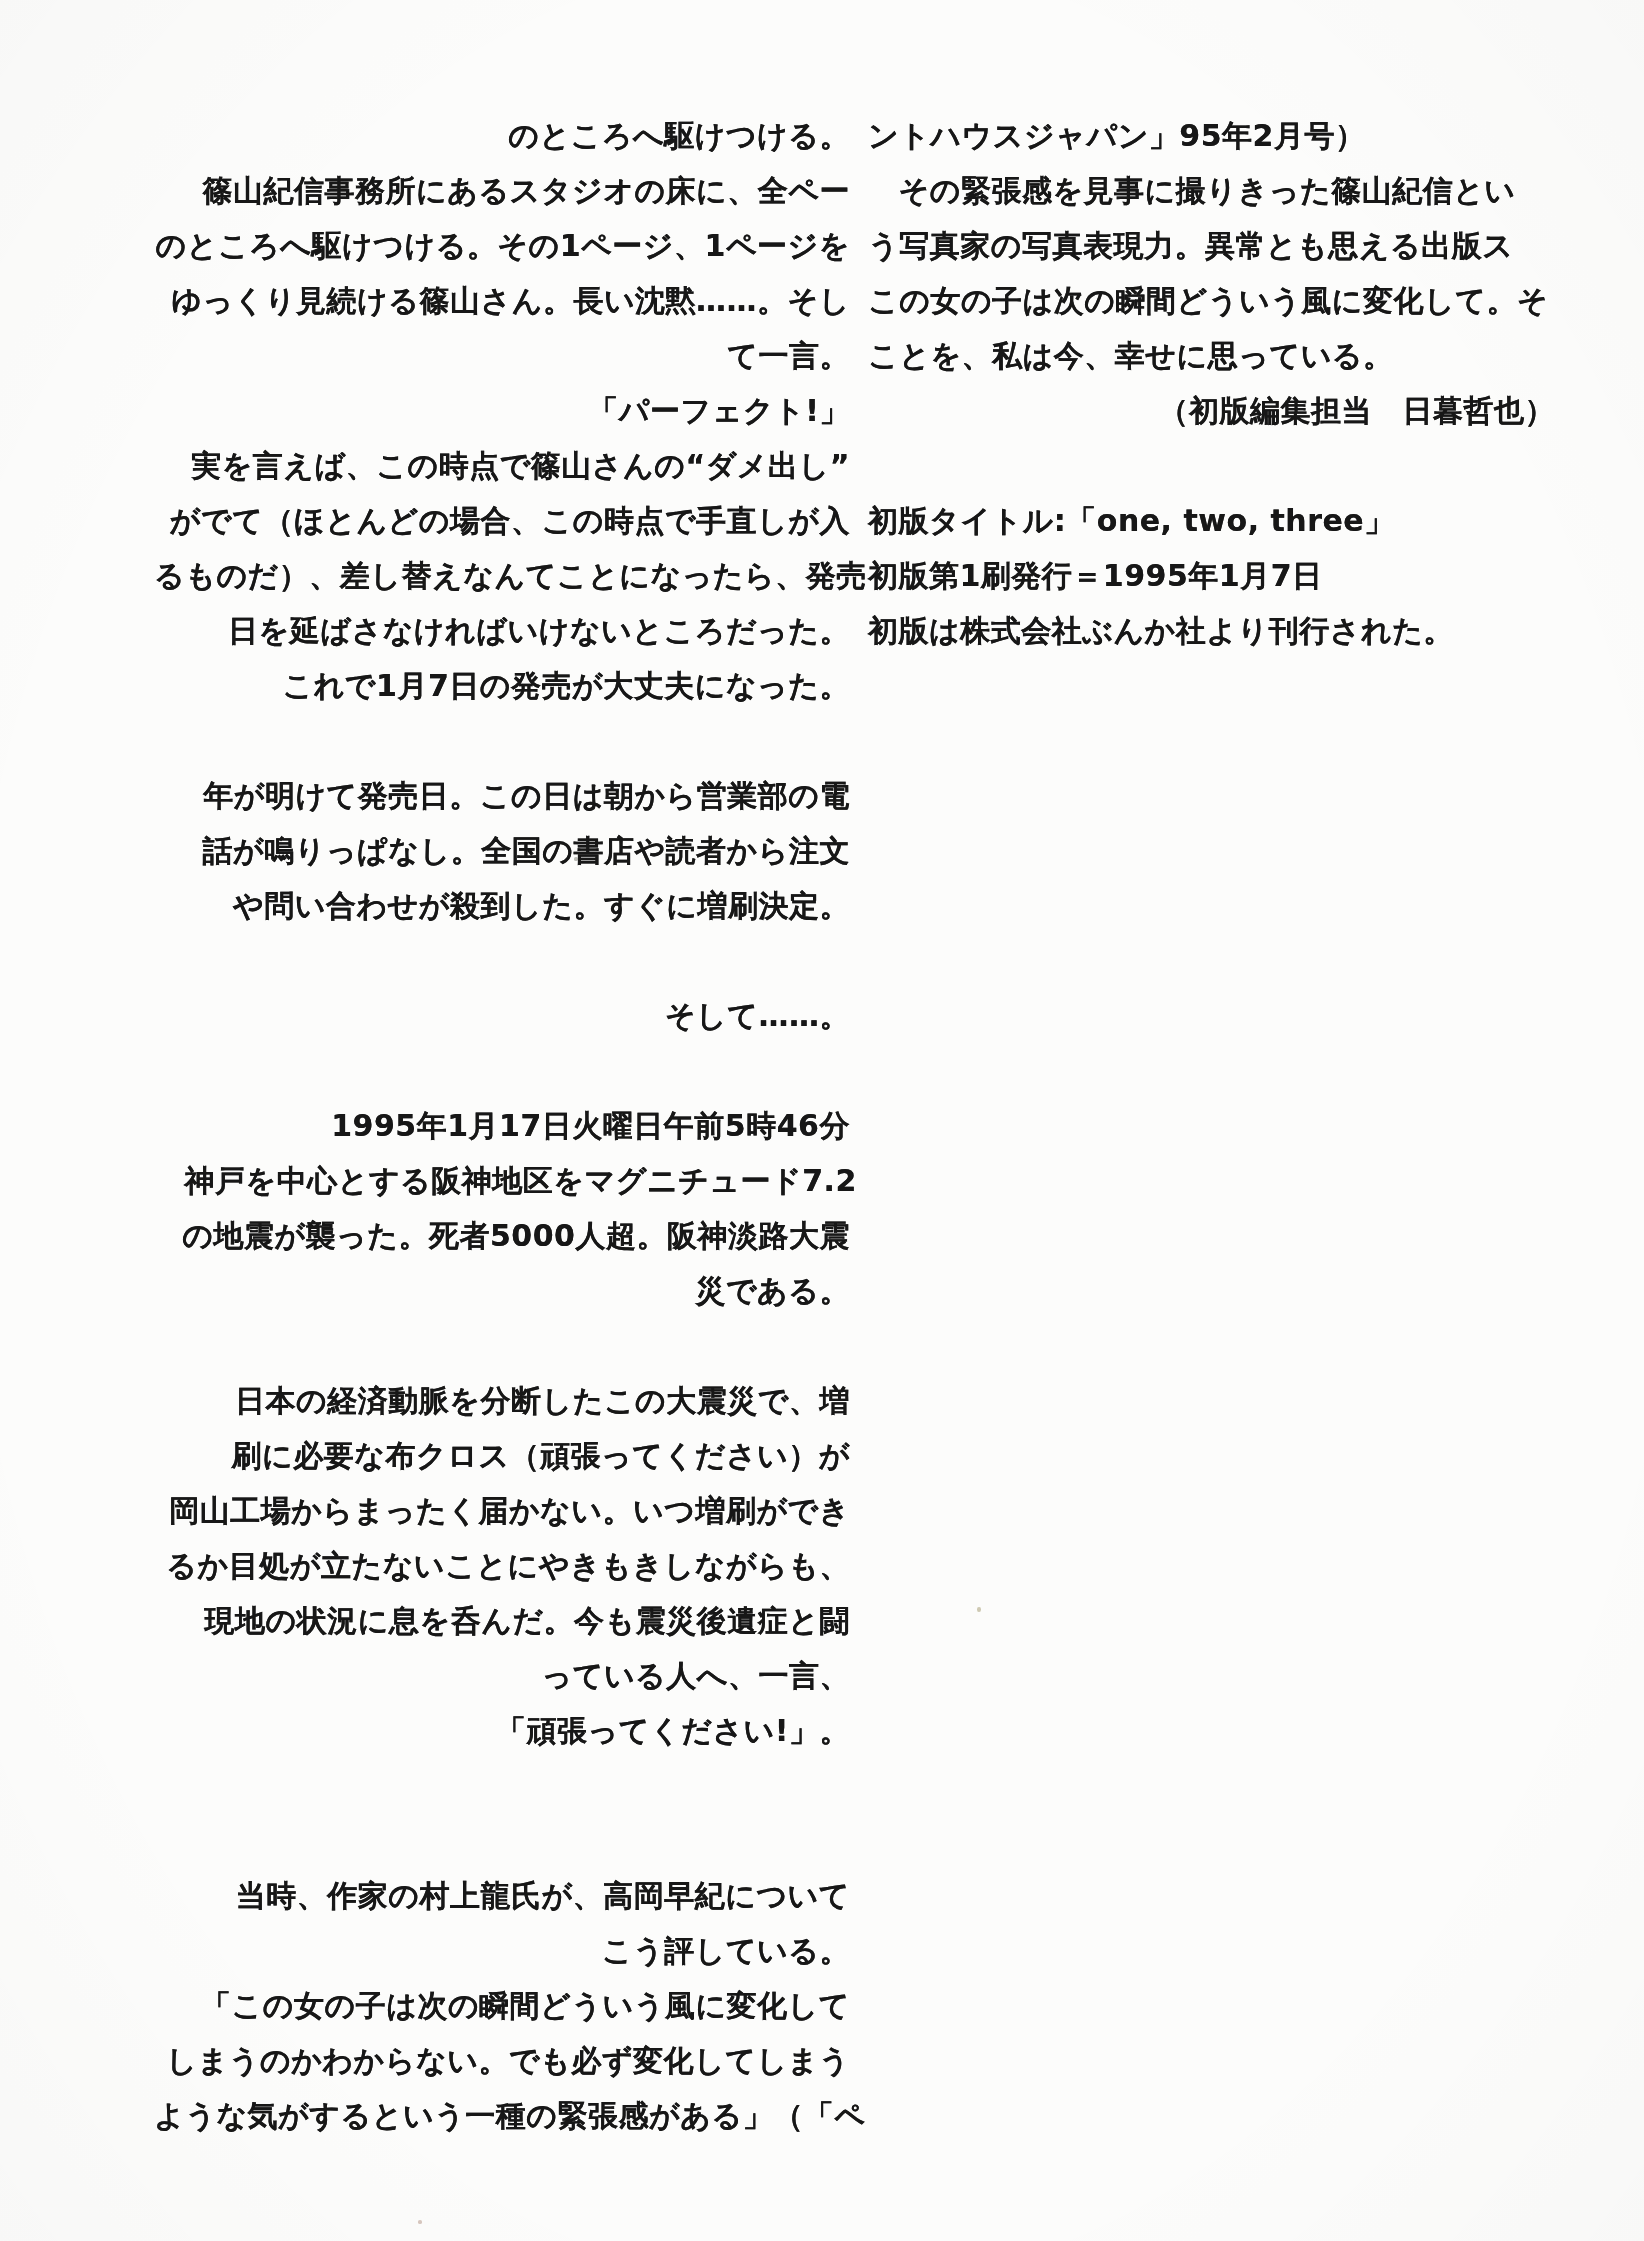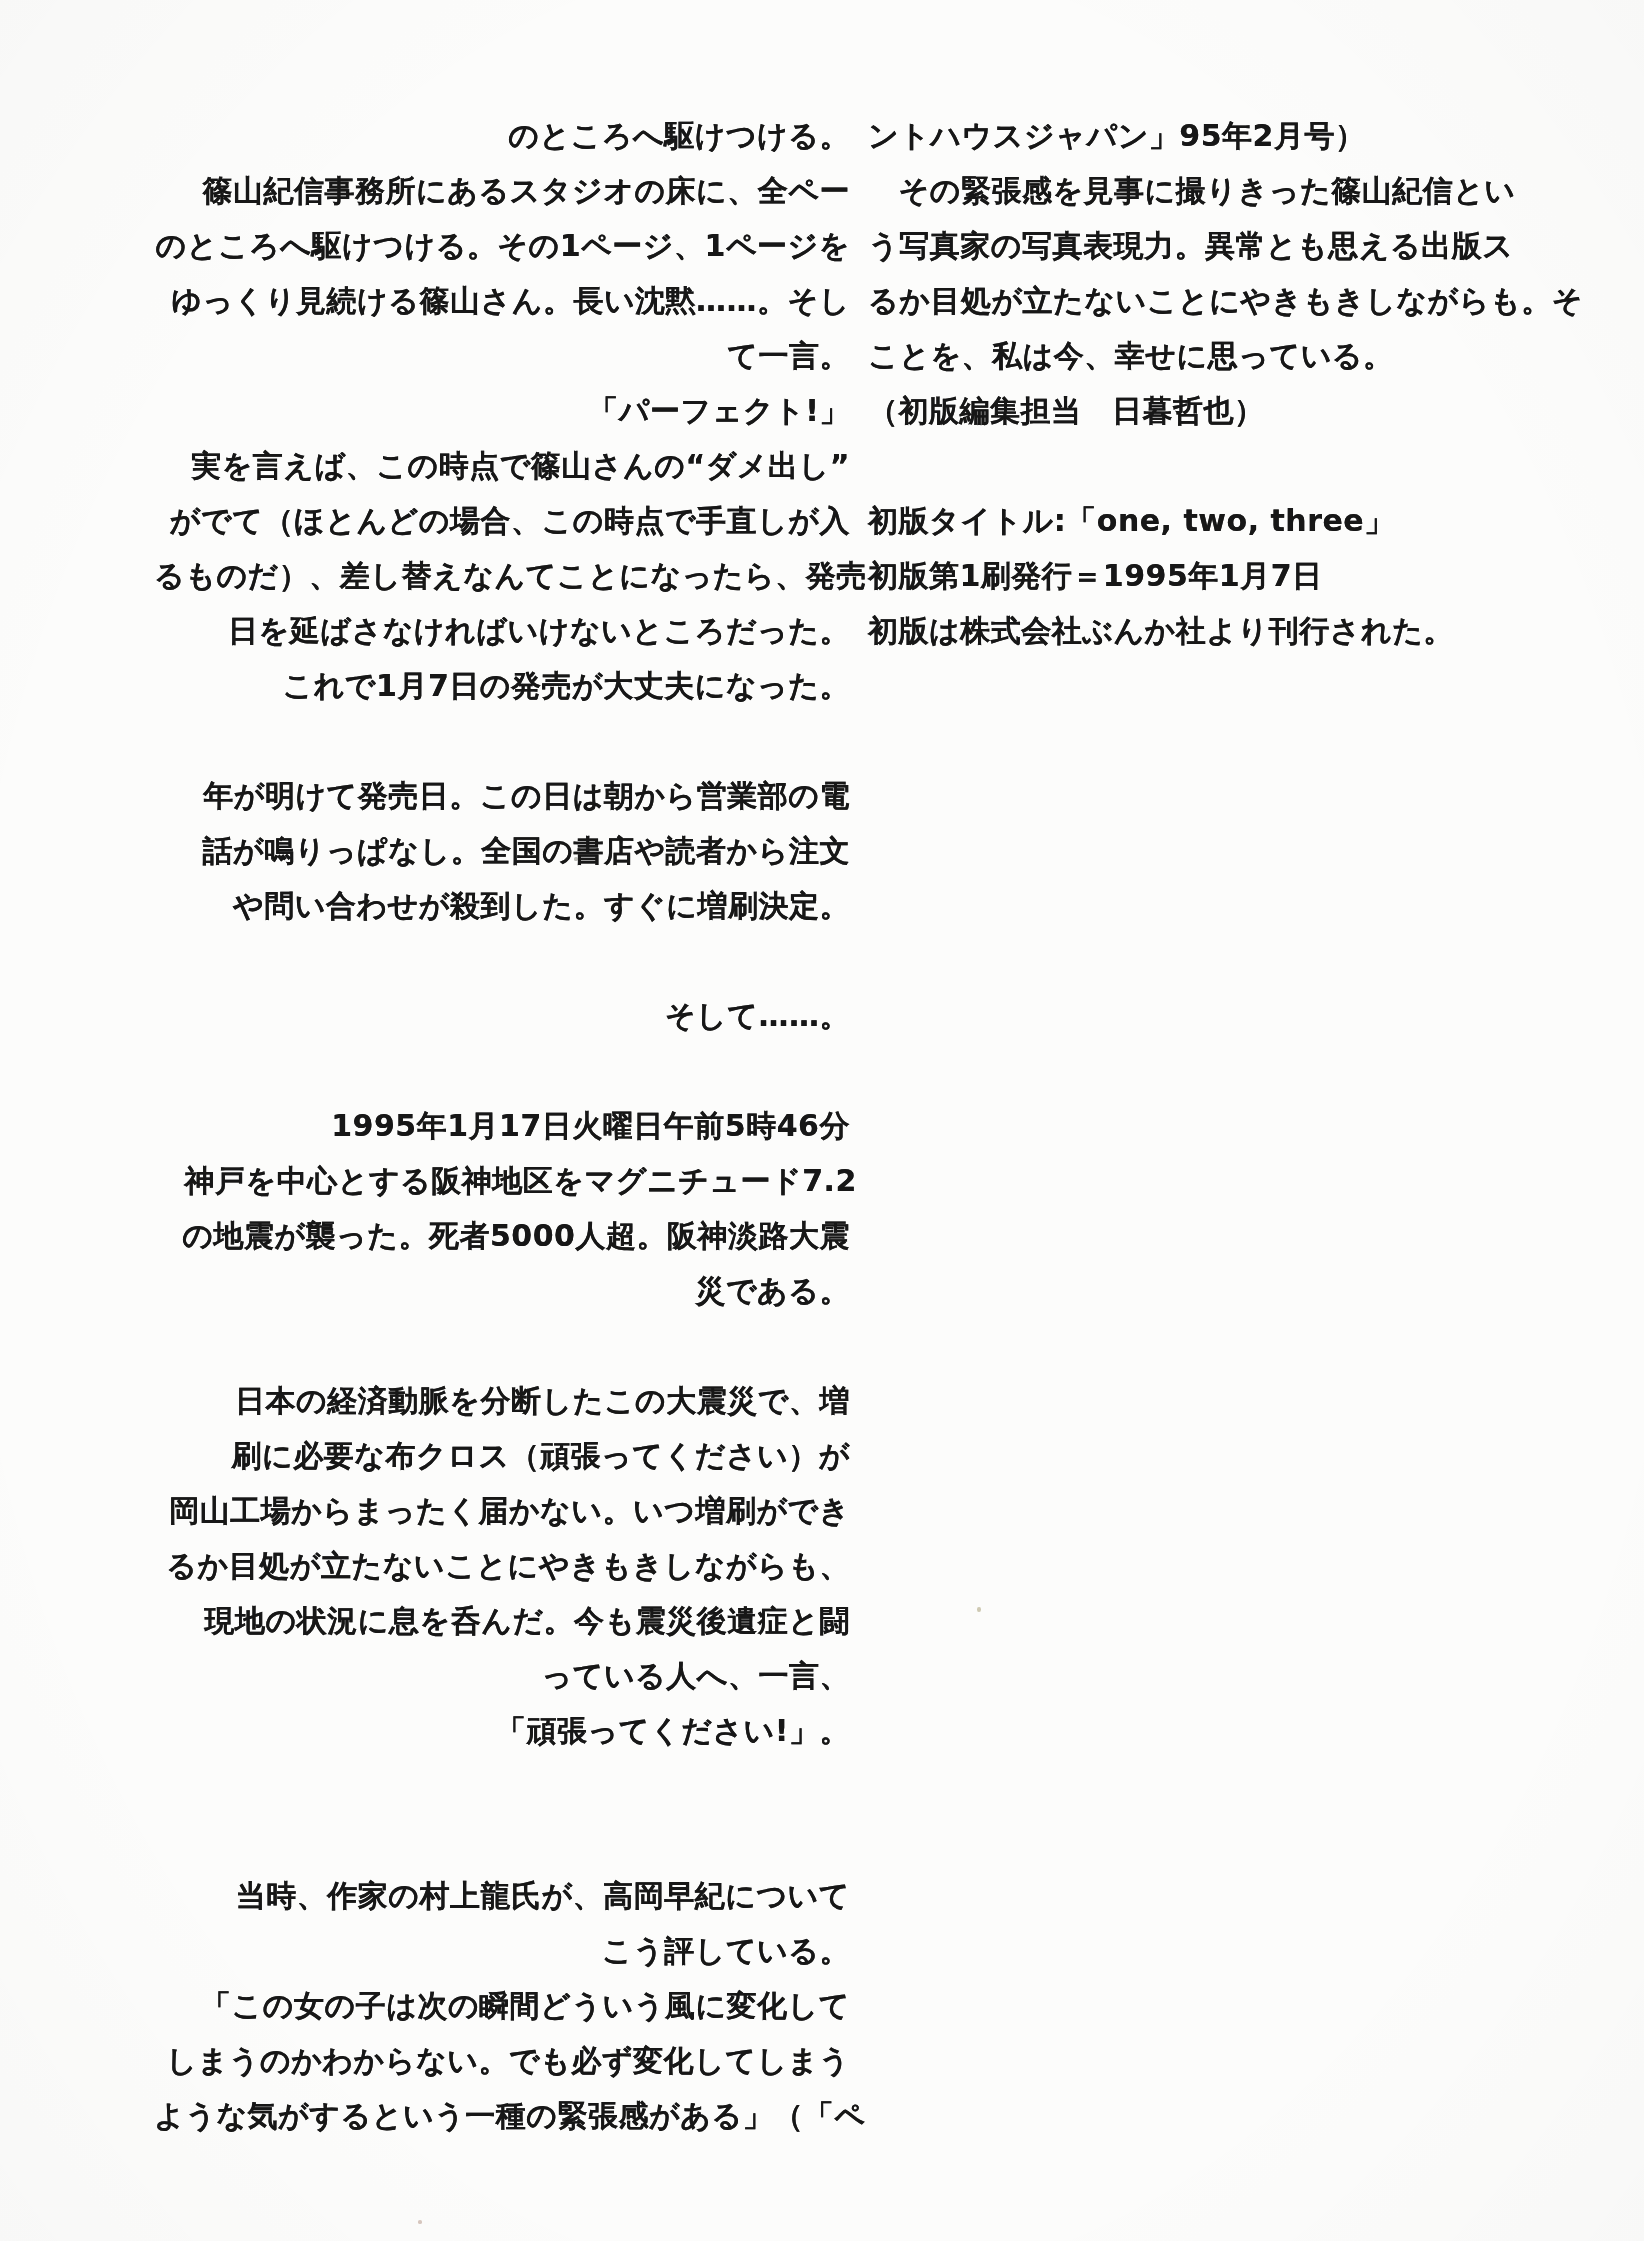--- a/index.html
+++ b/index.html
@@ -40,20 +40,21 @@
     height: 55px;
     line-height: 55px;
     font-size: 30px;
     letter-spacing: 0.5px;
     white-space: pre;
     text-rendering: optimizeLegibility;
     
     text-shadow: 0 0 0.5px rgba(20,20,20,0.85);
   }
   .line.right-align {
+    text-align: right;
   }
   .line.blank {
     
   }
   .speckle {
     position: absolute;
     border-radius: 50%;
     background: rgba(120,120,110,0.5);
   }
   .speckle.s1 { left: 574px;  top: 857px;  width: 3.7px; height: 3.7px; }
@@ -102,21 +103,21 @@
     <div class="line">こう評している。</div>
     <div class="line">「この女の子は次の瞬間どういう風に変化して</div>
     <div class="line">しまうのかわからない。でも必ず変化してしまう</div>
     <div class="line">ような気がするという一種の緊張感がある」（「ペ</div>
   </div>
 
 <div class="column right">
     <div class="line">ントハウスジャパン」95年2月号）</div>
     <div class="line">　その緊張感を見事に撮りきった篠山紀信とい</div>
     <div class="line">う写真家の写真表現力。異常とも思える出版ス</div>
-    <div class="line">るか目処が立たないことにやきもきしながらも。そ</div>
+    <div class="line">この女の子は次の瞬間どういう風に変化して。そ</div>
     <div class="line">ことを、私は今、幸せに思っている。</div>
     <div class="line right-align">（初版編集担当　日暮哲也）</div>
     <div class="line blank"></div>
     <div class="line">初版タイトル:「one, two, three」</div>
     <div class="line">初版第1刷発行＝1995年1月7日</div>
     <div class="line">初版は株式会社ぶんか社より刊行された。</div>
   </div>
 
 <div class="speckle s1"></div>
 <div class="speckle s2"></div>

